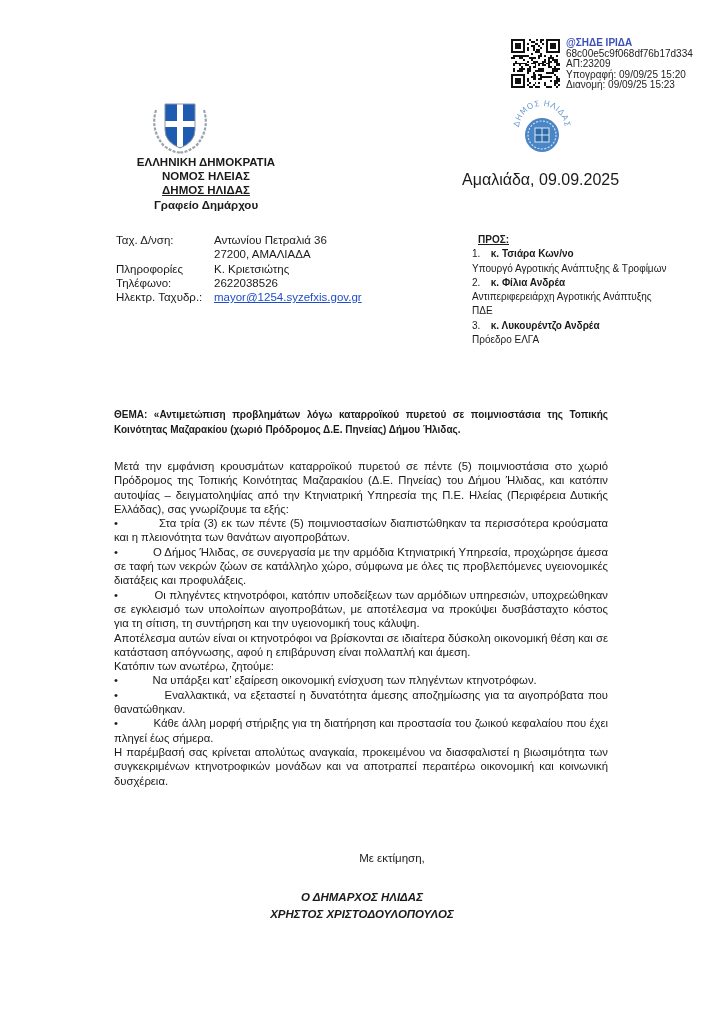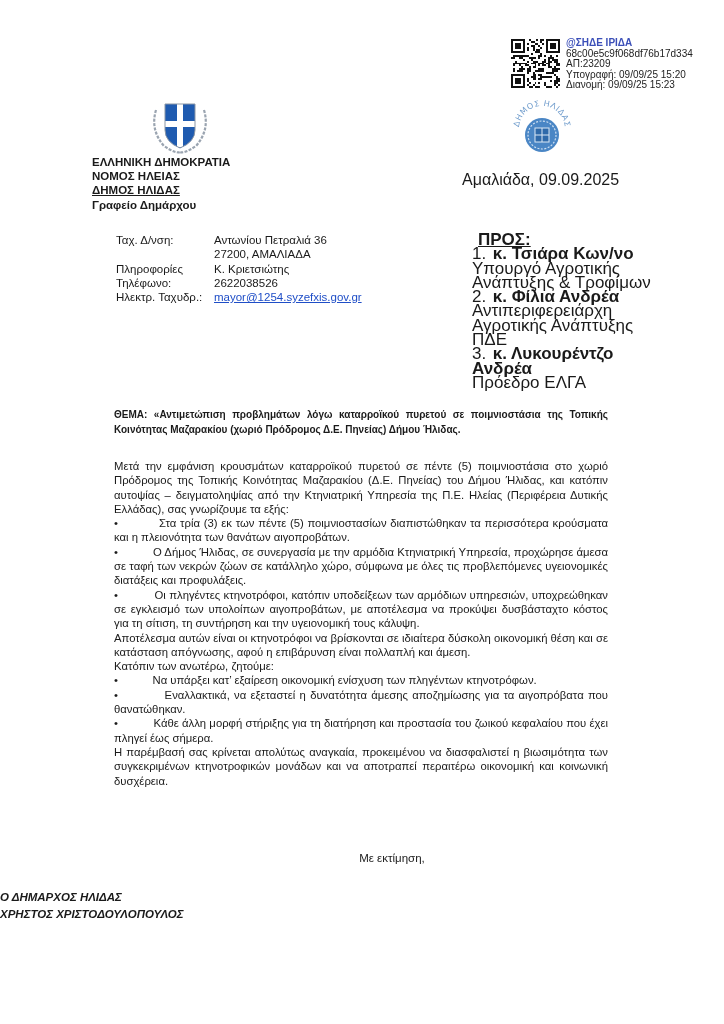--- a/index.html
+++ b/index.html
@@ -6,39 +6,39 @@
     body { width: 724px; height: 1024px; position: relative; overflow: hidden;
       font-family: "Liberation Sans", "DejaVu Sans", sans-serif; color: #1a1a1a; }
     .abs { position: absolute; }
     
     #qr { left: 511px; top: 39px; width: 49px; height: 49px; }
     .stamp { left: 566px; top: 38px; font-size: 10px; line-height: 10.6px; color: #222; }
     .stamp .brand { color: #3b4fb8; font-weight: bold; }
     #seal { left: 511px; top: 95px; width: 62px; height: 60px; }
     
     #emblem { left: 146px; top: 96px; width: 68px; height: 60px; }
-    .org { left: 92px; top: 155px; width: 180px; font-size: 11.5px; font-weight: bold; line-height: 14.2px; }
+    .org { left: 116px; top: 155px; width: 180px; text-align: center; font-size: 11.5px; font-weight: bold; line-height: 14.2px; }
     .org .u { text-decoration: underline; }
     .date { left: 462px; top: 171px; font-size: 16px; }
     
     .contact { left: 116px; top: 233px; font-size: 11.5px; line-height: 14.3px; }
     .contact .row { display: flex; }
     .contact .lbl { width: 98px; }
     .contact a { color: #1f4ec7; text-decoration: underline; }
     
-    .to { left: 472px; top: 233px; font-size: 17px; line-height: 14.3px; width: 200px; }
+    .to { left: 472px; top: 233px; font-size: 10px; line-height: 14.3px; width: 200px; }
     .to .hd { font-weight: bold; text-decoration: underline; margin-left: 6px; }
     .to .num { display: inline-block; width: 16px; }
     .to .nm { font-weight: bold; }
     
     .subject { left: 114px; top: 407px; width: 494px; font-size: 10px; font-weight: bold; line-height: 15px; text-align: justify; }
     .body { left: 114px; top: 459px; width: 494px; font-size: 11.3px; line-height: 14.3px; text-align: justify; }
     .body p { margin: 0; }
     .close { left: 0; width: 724px; text-align: center; font-size: 11.5px; padding-left: 30px; }
-    .sign { left: 0; width: 724px; font-size: 11.5px; font-weight: bold; font-style: italic; line-height: 17px; }
+    .sign { left: 0; width: 724px; text-align: center; font-size: 11.5px; font-weight: bold; font-style: italic; line-height: 17px; }
   </style>
 </head>
 <body>
 
 <svg id="qr" class="abs" viewBox="0 0 25 25" shape-rendering="crispEdges">
   <rect width="25" height="25" fill="#fff"></rect>
   <g fill="#111">
     <rect x="0" y="0" width="7" height="7"></rect>
       <rect x="1" y="1" width="5" height="5" fill="#fff"></rect>
       <rect x="2" y="2" width="3" height="3"></rect>

